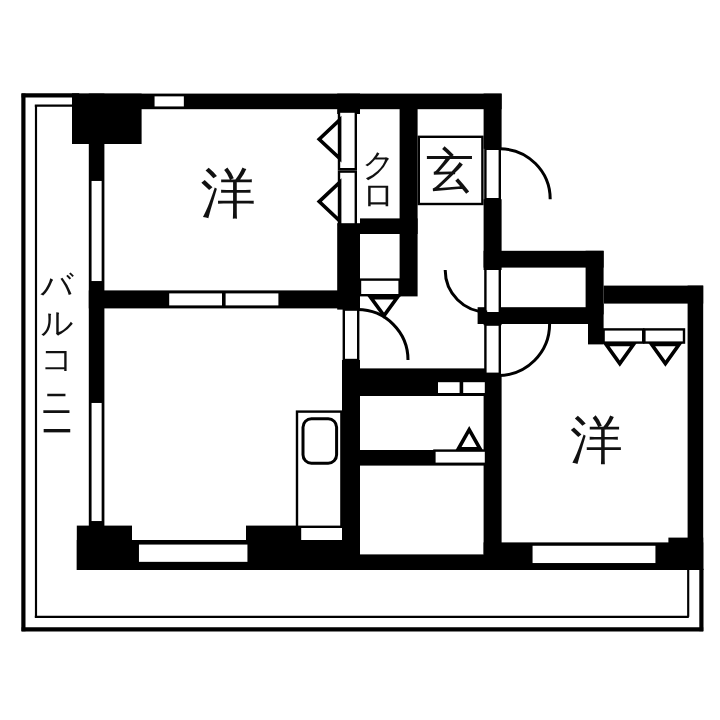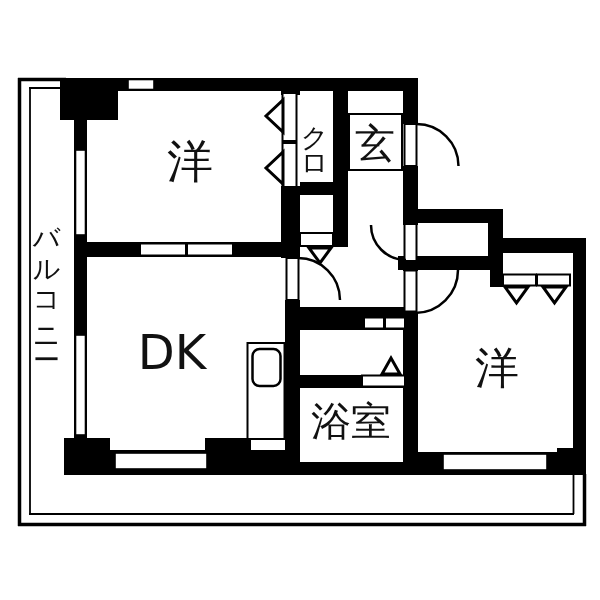--- a/index.html
+++ b/index.html
@@ -107,20 +107,18 @@
     </g>
   </svg>
 
   <div class="lbl" style="left:190px;top:161px;font-size:46px;">洋</div>
 
   <div class="lbl vert" style="left:315px;top:107px;font-size:27px;">クロ</div>
 
   <div class="lbl" style="left:375px;top:143px;font-size:40px;">玄</div>
 
 
-  <div class="lbl" style="left:172px;top:352px;font-size:48px;">DK</div>
 
-  <div class="lbl" style="left:351px;top:421px;font-size:40px;">浴室</div>
 
   <div class="lbl" style="left:497px;top:368px;font-size:44px;">洋</div>
 
   <div class="lbl vert" style="left:47px;top:207px;font-size:27px;letter-spacing:4px;">バルコニー</div>
 </div>
 
 </body></html>

